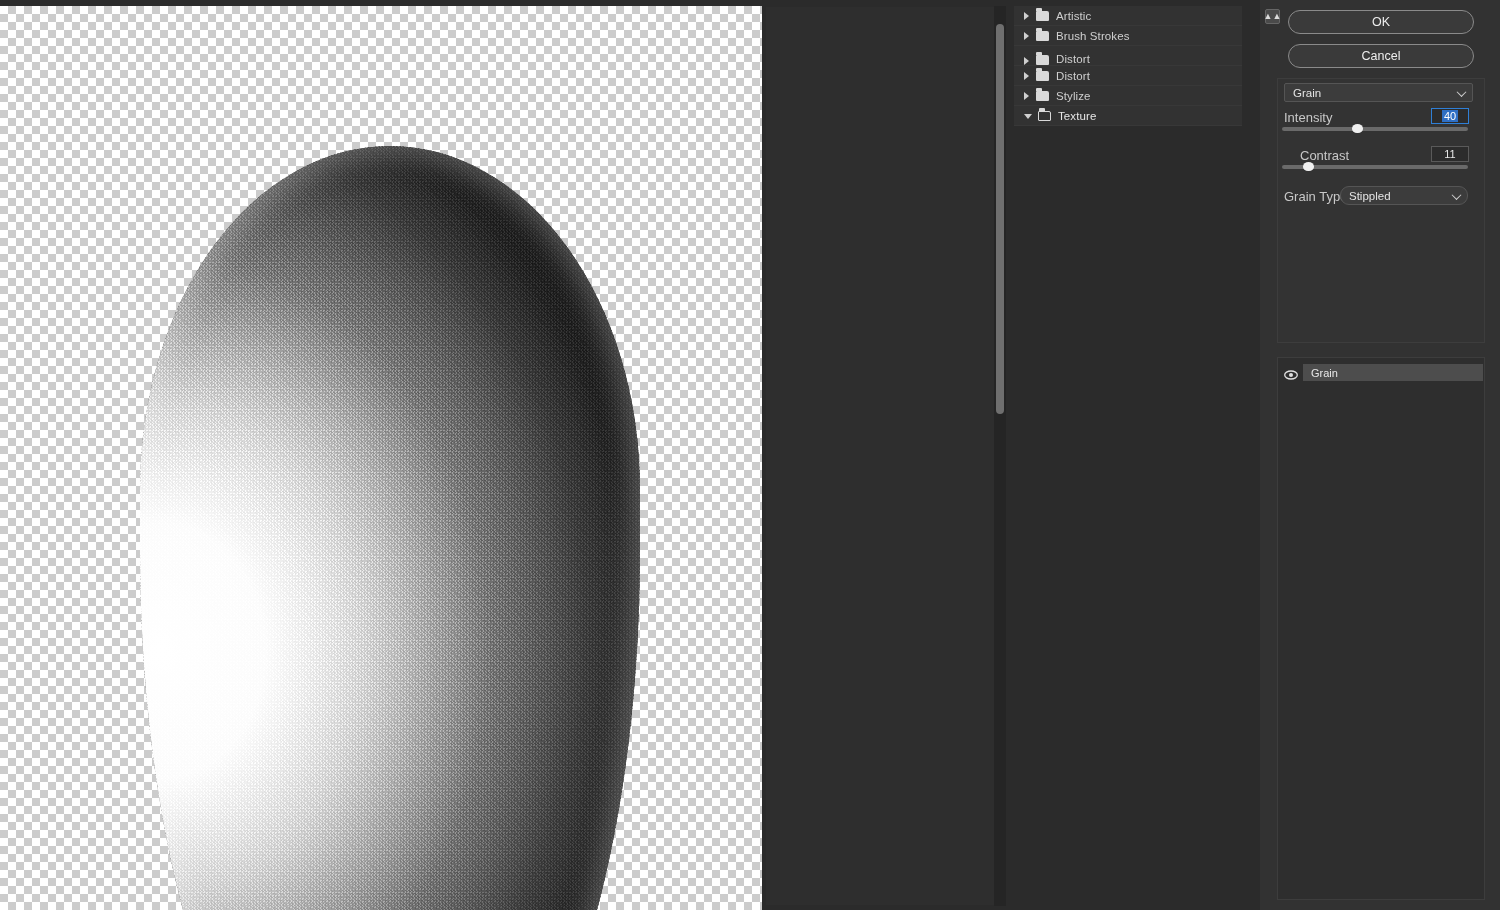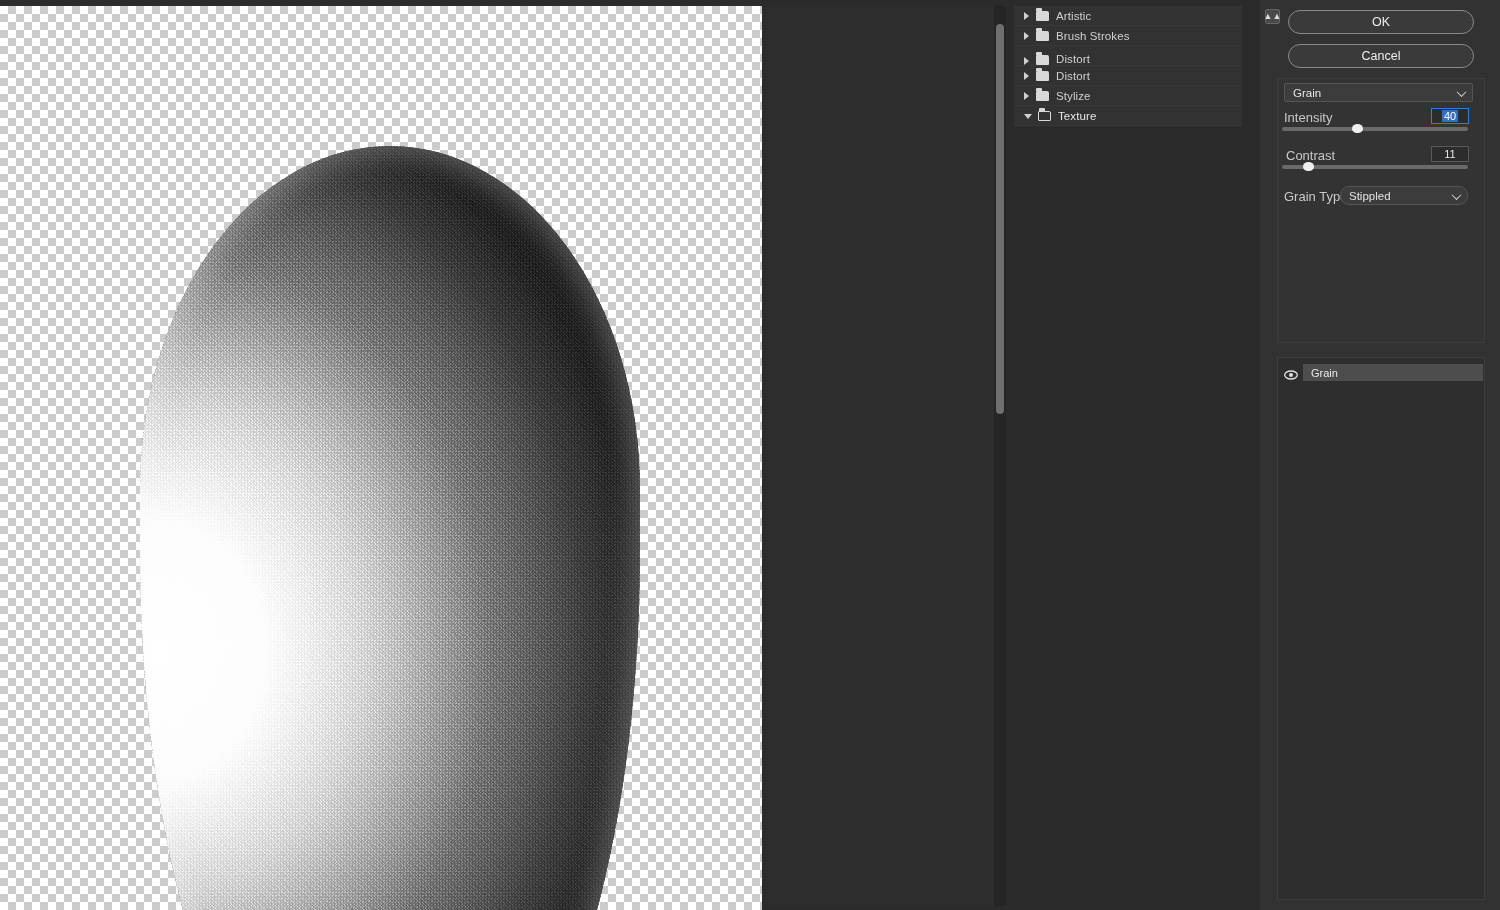--- a/index.html
+++ b/index.html
@@ -280,21 +280,21 @@
       </div>
 
       <div class="param-label" style="left:6px; top:31px;">Intensity</div>
       <div class="param-field selected" style="left:153px; top:29px;">
         <span>40</span>
       </div>
       <div class="slider-track" id="intensity-track" style="left:4px; top:48px; width:186px;">
         <div class="slider-knob" id="intensity-knob" style="left: 70px;"></div>
       </div>
 
-      <div class="param-label" style="left:8px; top:69px;">Contrast</div>
+      <div class="param-label" style="left:22px; top:69px;">Contrast</div>
       <div class="param-field" style="left:153px; top:67px;">
         <span>11</span>
       </div>
       <div class="slider-track" id="contrast-track" style="left:4px; top:86px; width:186px;">
         <div class="slider-knob" id="contrast-knob" style="left: 21px;"></div>
       </div>
 
       <div class="param-label" style="left:6px; top:110px;">Grain Type:</div>
       <div class="select-ctl" id="grain-type-select" style="left:62px; top:107px; width:128px;border-radius:9px;">
         <span>Stippled</span>

